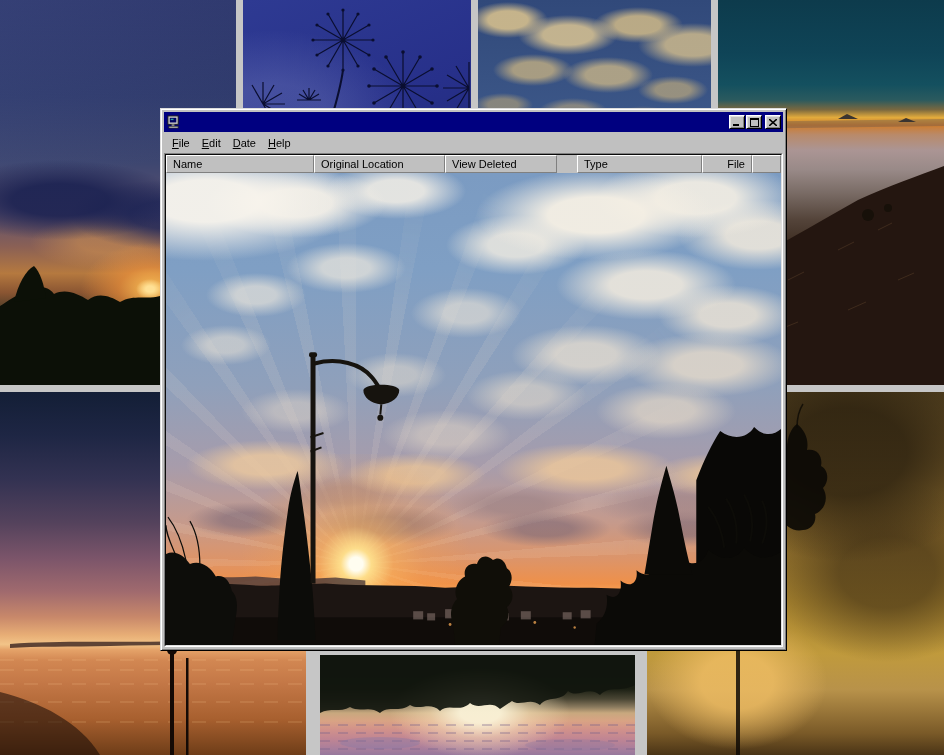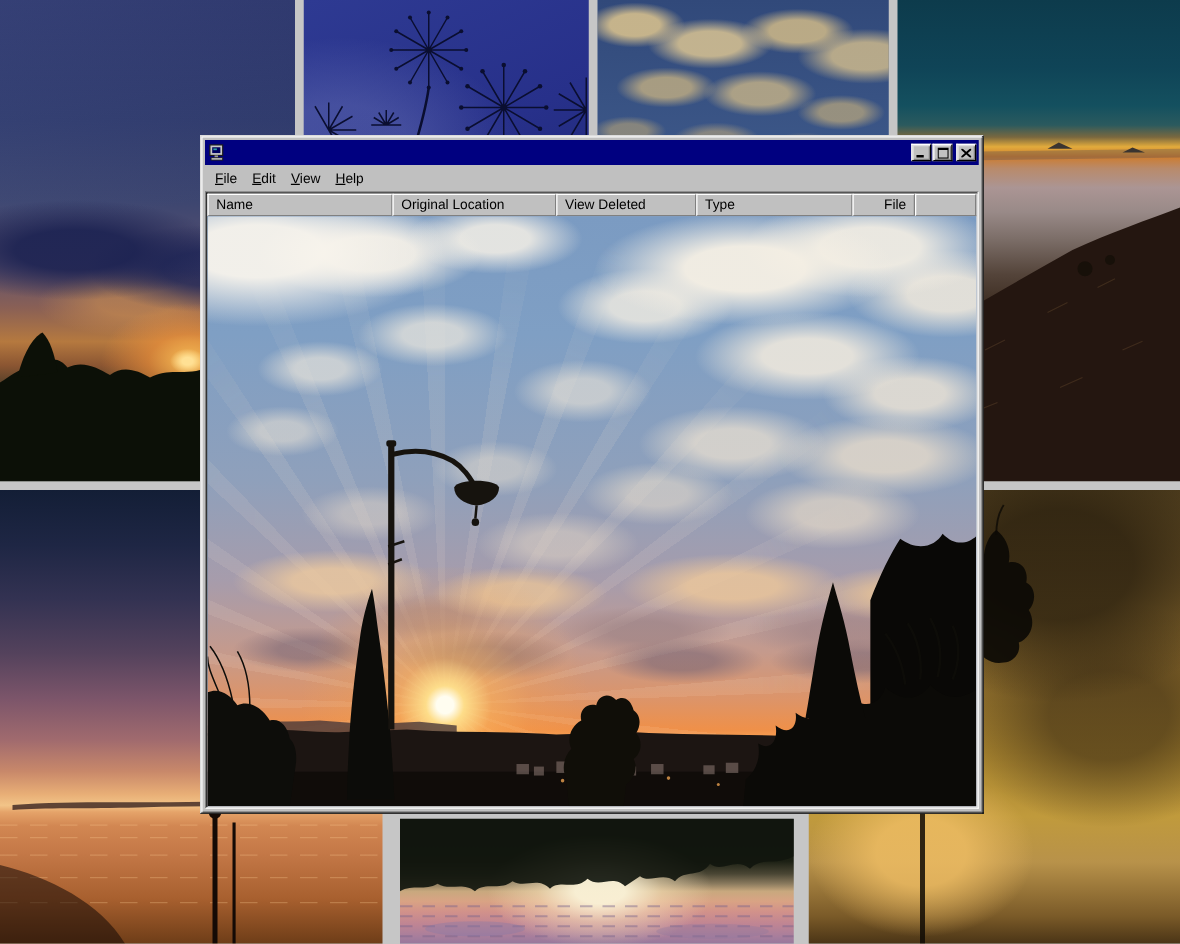--- a/index.html
+++ b/index.html
@@ -73,21 +73,21 @@
   .tbtn + .tbtn{margin-left:1px;}
   .tbtn.close{margin-left:3px;}
   .menubar{height:19px;display:flex;align-items:center;padding:1px 2px;flex:0 0 auto;}
   .menu-item{display:inline-block;font-size:11px;color:#000;padding:2px 6px;}
   .menu-item::first-letter{text-decoration:underline;}
   .listview{flex:1 1 auto;border:1px solid;border-color:#808080 #fff #fff #808080;display:flex;min-height:0;}
   .listview-in{flex:1;border:1px solid;border-color:#0a0a0a #dfdfdf #dfdfdf #0a0a0a;display:flex;flex-direction:column;min-width:0;min-height:0;}
   .header-row{display:flex;flex:0 0 auto;background:#c0c0c0;}
   .hcell{box-sizing:border-box;height:18px;background:#c0c0c0;border:1px solid;border-color:#fff #808080 #808080 #fff;
     font-size:11px;color:#000;padding:2px 6px 0 6px;white-space:nowrap;overflow:hidden;}
-  .hc0{width:148px;}.hc1{width:131px;}.hc2{width:112px;}.hc3{width:125px;}
+  .hc0{width:148px;}.hc1{width:131px;}.hc2{width:112px;}.hc3{width:125px;margin-left:20px;}
   .hc4{width:50px;text-align:right;}.hc5{flex:1;}
   .content{position:relative;flex:1;overflow:hidden;background:#7b9bc2;}
   .photo{position:absolute;inset:0;
     background:linear-gradient(#7b9bc2 0%,#7f9fc4 20%,#8fa0bb 45%,#a79cab 62%,#c59a8c 74%,#dd9468 82%,#ef9049 87%,#f9a457 89%,#c86a30 92%,#8a4520 100%);}
   .clouds{position:absolute;inset:0;background:
     radial-gradient(150px 60px at 40px 28px,rgba(248,244,236,.95) 0 35%,rgba(248,244,236,0) 100%),
     radial-gradient(90px 35px at 130px 30px,rgba(245,240,230,.9) 0 40%,rgba(245,240,230,0) 100%),
     radial-gradient(70px 28px at 230px 18px,rgba(245,240,230,.85) 0 40%,rgba(245,240,230,0) 100%),
     radial-gradient(120px 45px at 430px 42px,rgba(246,240,228,.95) 0 40%,rgba(246,240,228,0) 100%),
     radial-gradient(100px 40px at 530px 25px,rgba(246,240,228,.9) 0 40%,rgba(246,240,228,0) 100%),
@@ -274,21 +274,21 @@
         <button class="tbtn close">
           <svg width="8" height="7" viewBox="0 0 8 7">
               <path d="M0,0 L8,7 M8,0 L0,7" stroke="#000" stroke-width="1.6"></path>
             </svg>
         </button>
       </span>
     </div>
     <div class="menubar">
       <span class="menu-item">File</span>
       <span class="menu-item">Edit</span>
-      <span class="menu-item">View</span>
+      <span class="menu-item">Date</span>
       <span class="menu-item">Help</span>
     </div>
     <div class="listview">
       <div class="listview-in">
         <div class="header-row">
           <div class="hcell hc0">Name</div>
           <div class="hcell hc1">Original Location</div>
           <div class="hcell hc2">View Deleted</div>
           <div class="hcell hc3">Type</div>
           <div class="hcell hc4">File</div>

